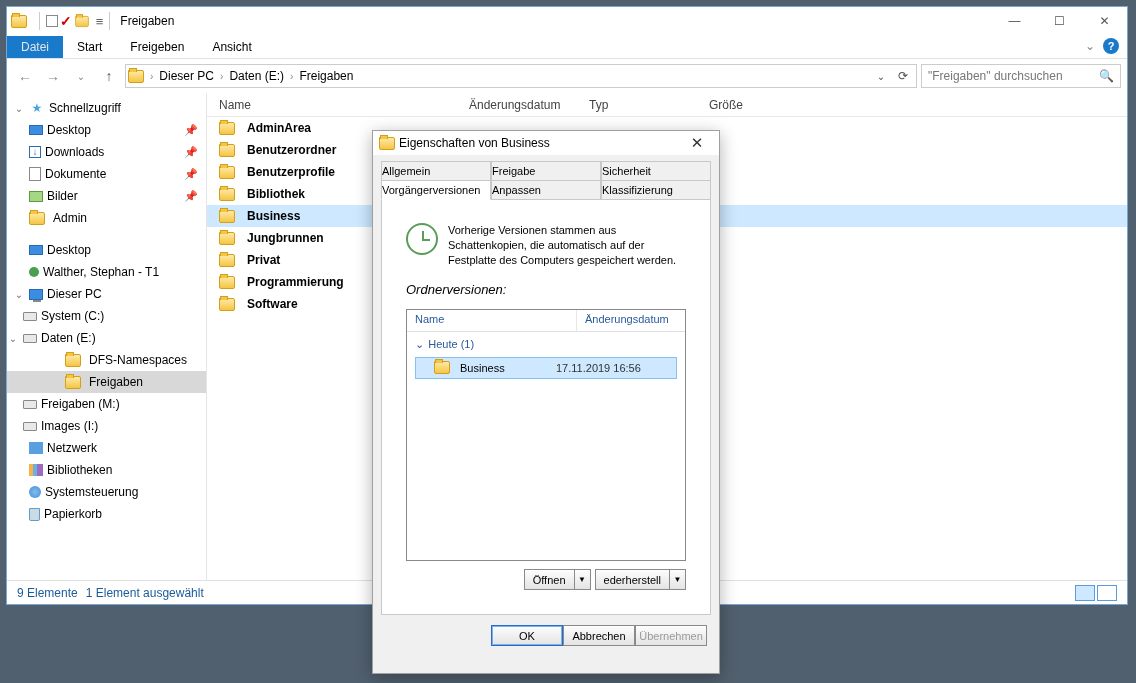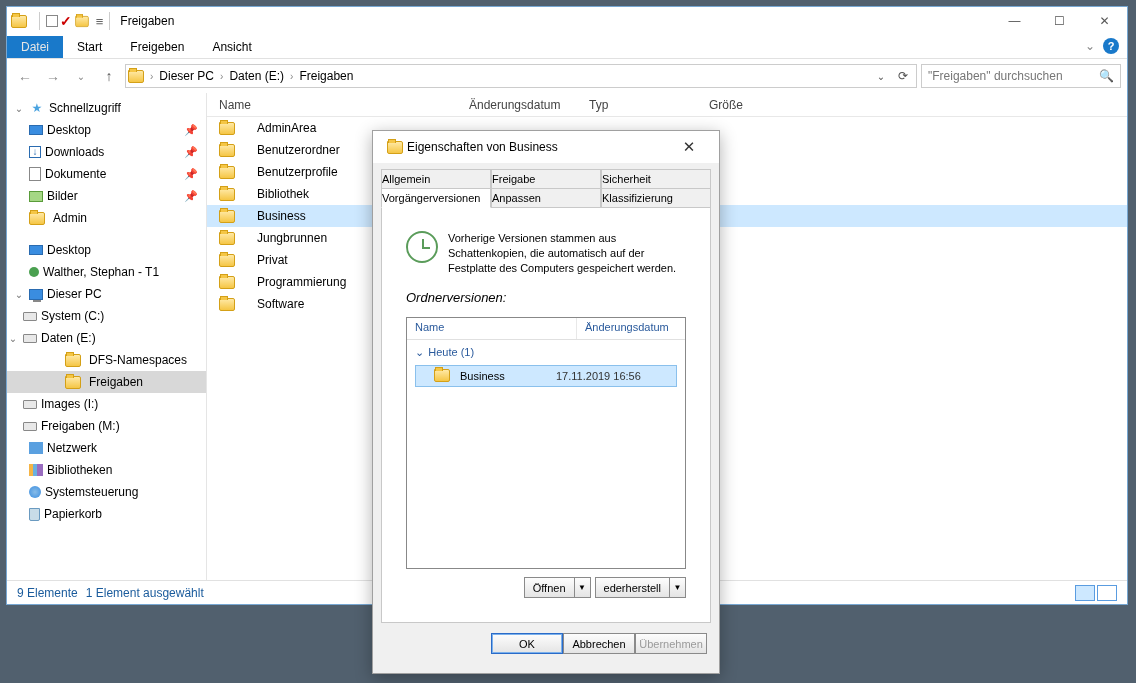--- a/index.html
+++ b/index.html
@@ -51,29 +51,29 @@
   .ic-lib { width:14px; height:12px; background:linear-gradient(90deg,#f5b445,#f5b445 4px,#6ab0e0 4px,#6ab0e0 8px,#9a6dc0 8px); }
   .ic-net { width:14px; height:12px; background:#5aa0e0; }
   .ic-ctrl { width:12px; height:12px; background:radial-gradient(#88bce8,#3a8de0); border-radius:50%; }
   .ic-trash { width:11px; height:13px; background:#c8dce8; border:1px solid #6a9ac0; border-radius:0 0 2px 2px; }
   .list-pane { flex:1; display:flex; flex-direction:column; }
   .cols { display:flex; height:24px; align-items:center; border-bottom:1px solid #e8e8e8; padding-left:12px; }
   .col { color:#444; font-size:12px; }
   .col.n { width:250px; }
   .col.d { width:120px; }
   .col.t { width:120px; }
-  .file-row { display:flex; align-items:center; height:22px; padding-left:12px; gap:18px; }
+  .file-row { display:flex; align-items:center; height:22px; padding-left:12px; gap:8px;font-weight:bold; }
   .file-row.sel { background:#cde8ff; }
   .statusbar { height:24px; border-top:1px solid #e1e1e1; display:flex; align-items:center; padding:0 10px; gap:8px; color:#1a5b9c; font-size:12px; }
   .view-icons { margin-left:auto; display:flex; gap:2px; }
   .view-icon { width:20px; height:16px; border:1px solid #5a9ce0; }
   .view-icon.active { background:#cde8ff; }
 
   .props-dialog { position:absolute; left:372px; top:130px; width:348px; height:544px; background:#f0f0f0; border:1px solid #a0a0a0; box-shadow:0 4px 16px rgba(0,0,0,0.3); display:flex; flex-direction:column; }
-  .props-title { height:32px; background:#fff; display:flex; align-items:center; padding:0 14px; }
+  .props-title { height:24px; background:#fff; display:flex; align-items:center; padding:0 6px; }
   .props-close { margin-left:auto; width:32px; height:24px; display:flex; align-items:center; justify-content:center; font-size:15px; color:#333; }
   .tab-area { margin:6px 8px 0 8px; }
   .tab-row { display:flex; }
   .tab { flex:1; padding:3px 0; text-align:left; font-size:11px; background:#f0f0f0; border:1px solid #c8c8c8; position:relative; }
   .tab.inactive { background:#f0f0f0; }
   .tab.active { background:#fff; border-bottom:1px solid #fff; z-index:2; }
   .tab-content { background:#fff; border:1px solid #c8c8c8; border-top:none; margin-top:-1px; padding:24px; height:416px; display:flex; flex-direction:column; }
   .info-row { display:flex; gap:10px; align-items:flex-start; }
   .clock-icon { width:32px; height:32px; border:2px solid #5a9c5a; border-radius:50%; position:relative; flex-shrink:0; }
   .clock-icon::before { content:""; position:absolute; left:14px; top:6px; width:2px; height:10px; background:#5a9c5a; }
@@ -211,25 +211,25 @@
       <div class="tree-item l3">
           <span class="folder-icon-sm"></span>
           <span>DFS-Namespaces</span>
         </div>
       <div class="tree-item l3 sel">
           <span class="folder-icon-sm"></span>
           <span>Freigaben</span>
         </div>
       <div class="tree-item l2">
           <span class="ic ic-drive"></span>
-          <span>Images (I:)</span>
+          <span>Freigaben (M:)</span>
         </div>
       <div class="tree-item l2">
           <span class="ic ic-drive"></span>
-          <span>Freigaben (M:)</span>
+          <span>Images (I:)</span>
         </div>
       <div class="tree-item l1">
           <span class="ic ic-net"></span>
           <span>Netzwerk</span>
         </div>
       <div class="tree-item l1">
           <span class="ic ic-lib"></span>
           <span>Bibliotheken</span>
         </div>
       <div class="tree-item l1">

